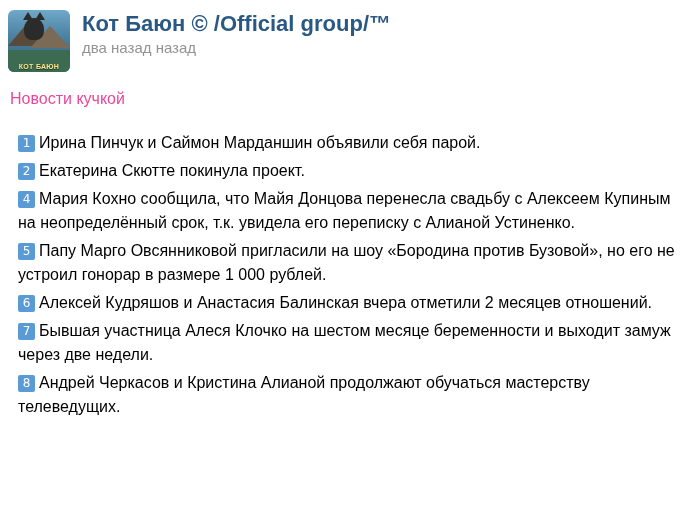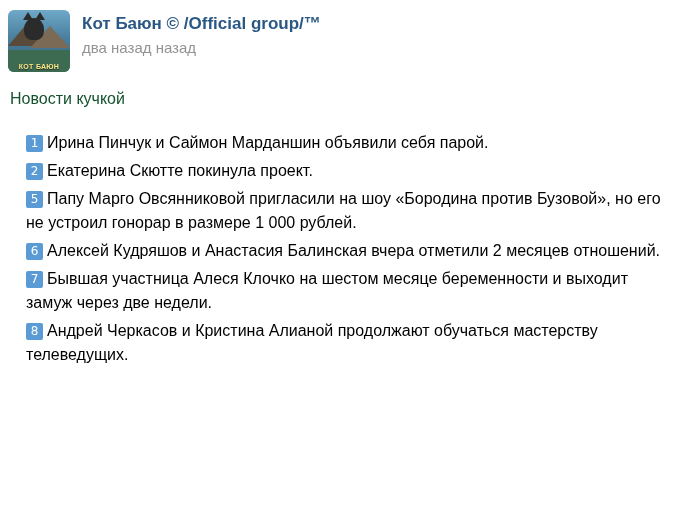--- a/index.html
+++ b/index.html
@@ -102,40 +102,40 @@
     font-weight: bold;
     color: #ffe98a;
     letter-spacing: 0.3px;
     text-shadow: 0 1px 1px rgba(0,0,0,0.6);
   }
   .head-text {
     margin-left: 12px;
     padding-top: 4px;
   }
   .group-name {
-    font-size: 17px;
+    font-size: 22px;
     font-weight: bold;
     color: #2a5885;
     line-height: 20px;
     cursor: pointer;
   }
   .timestamp {
     font-size: 15px;
     color: #939393;
     line-height: 20px;
     margin-top: 4px;
   }
   .intro {
     font-size: 16px;
     line-height: 21px;
     margin: 0 0 22px 2px;
-    color: #14532d;
+    color: #ec4899;
   }
   .items {
-    margin: 16px;
+    margin: 8px;
     padding: 0;
     list-style: none;
   }
   .item {
     font-size: 16px;
     line-height: 24px;
     margin-bottom: 4px;
     padding-left: 2px;
     color: #000;
   }
@@ -179,20 +179,23 @@
   <p class="intro">Новости кучкой</p>
 
   <ul class="items">
     <li class="item">
       <span class="num">1</span><span>Ирина Пинчук и Саймон Марданшин объявили себя парой.</span>
     </li>
     <li class="item">
       <span class="num">2</span><span>Екатерина Скютте покинула проект.</span>
     </li>
     <li class="item">
+      <span class="num">4</span><span>Мария Кохно сообщила, что Майя Донцова перенесла свадьбу с Алексеем Купиным на неопределённый срок, т.к. увидела его переписку с Алианой Устиненко.</span>
+    </li>
+    <li class="item">
       <span class="num">5</span><span>Папу Марго Овсянниковой пригласили на шоу «Бородина против Бузовой», но его не устроил гонорар в размере 1 000 рублей.</span>
     </li>
     <li class="item">
       <span class="num">6</span><span>Алексей Кудряшов и Анастасия Балинская вчера отметили 2 месяцев отношений.</span>
     </li>
     <li class="item">
       <span class="num">7</span><span>Бывшая участница Алеся Клочко на шестом месяце беременности и выходит замуж через две недели.</span>
     </li>
     <li class="item">
       <span class="num">8</span><span>Андрей Черкасов и Кристина Алианой продолжают обучаться мастерству телеведущих.</span>

